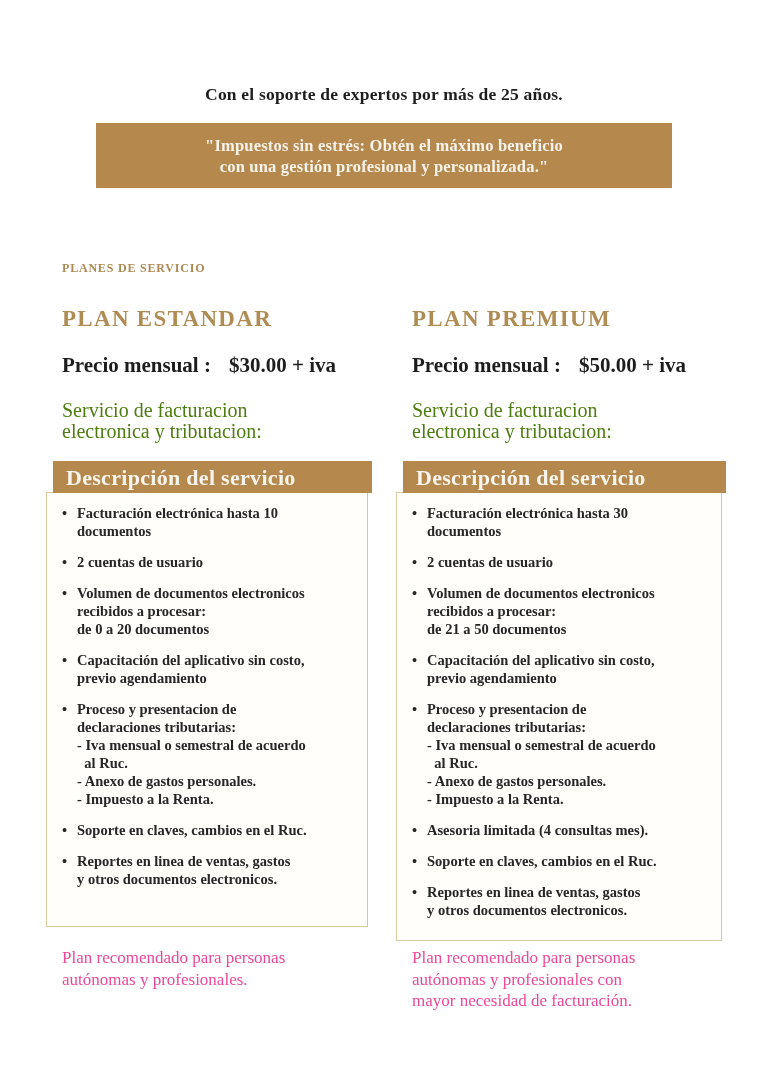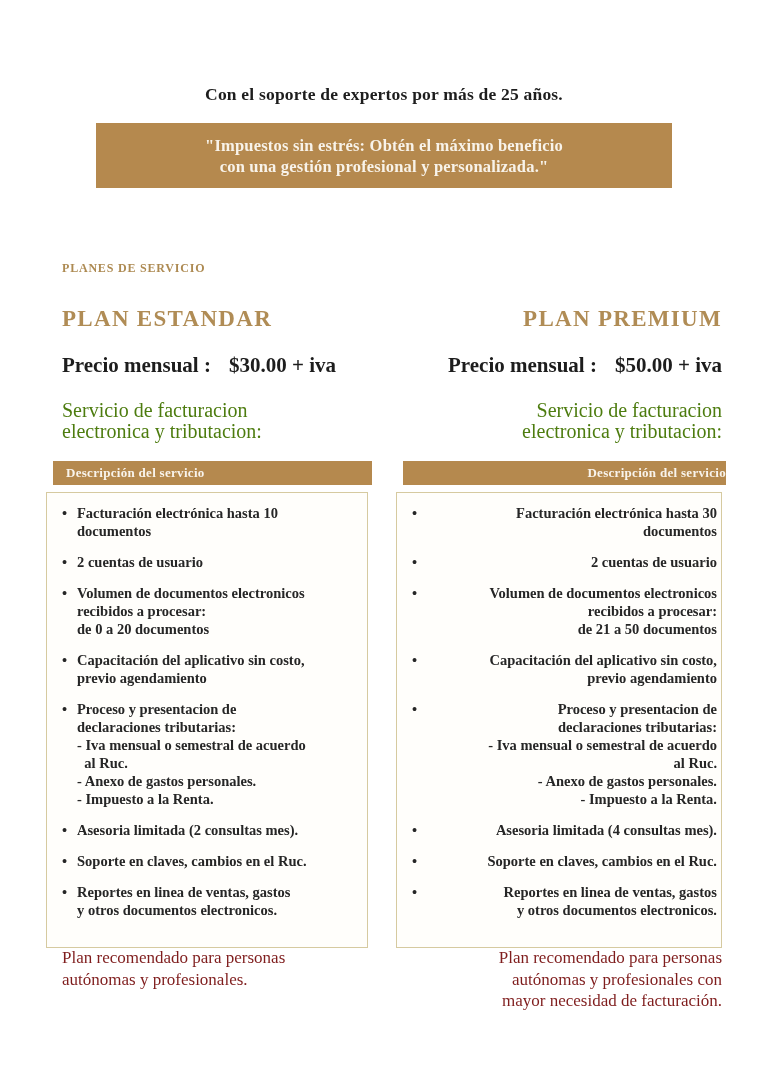--- a/index.html
+++ b/index.html
@@ -19,49 +19,49 @@
   .banner-text{
     text-align:center;color:#f8f3ea;font-weight:bold;font-size:16.5px;
     line-height:21px;white-space:pre-line;letter-spacing:0.2px;
   }
   .section-title{
     position:absolute;top:261px;left:62px;
     font-size:12px;font-weight:bold;color:#ad8a52;letter-spacing:0.8px;
   }
   .col{position:absolute;top:306px;width:322px;}
   .col-left{left:46px;}
-  .col-right{left:396px;width:326px;text-align:right;}
+  .col-right{left:396px;width:326px;}
   .plan-name{
     margin:0 0 0 16px;font-size:23px;font-weight:bold;color:#b08c55;letter-spacing:1.3px;
   }
   .price-row{margin:21px 0 0 16px;font-size:21px;font-weight:bold;color:#1d1d1d;}
   .price-value{margin-left:18px;}
   .service-intro{
     margin:22px 0 0 16px;font-size:20px;color:#4d7c0f;line-height:21px;white-space:pre-line;
   }
   .box{position:absolute;top:155px;left:0;right:0;}
   .box-header{
-    position:absolute;top:0;left:7px;right:-4px;height:24px;box-sizing:border-box;
-    background:#b5894e;color:#f9f4ec;font-size:13px;font-weight:bold;
+    position:absolute;top:0;left:7px;right:-4px;height:32px;box-sizing:border-box;
+    background:#b5894e;color:#f9f4ec;font-size:22px;font-weight:bold;
     padding:4px 0 16px 13px;letter-spacing:0.3px;
   }
   .box-body{
     margin-top:31px;border:1.5px solid #d6caa0;background:#fffefb;
-    box-sizing:border-box;min-height:435px;padding:11px 4px 16px 14px;
+    box-sizing:border-box;min-height:435px;padding:11px 4px 9px 14px;
   }
   .feature-list{list-style:none;margin:0;padding:0;}
   .feature-list li{
     position:relative;padding-left:16px;font-size:14.5px;font-weight:bold;color:#262626;
     line-height:18px;margin-bottom:13px;white-space:pre-wrap;
   }
   .feature-list li:last-child{margin-bottom:12px;}
   .feature-list li::before{content:"\2022";position:absolute;left:1px;top:0;color:#262626;}
   .recommend{
     position:absolute;top:641px;left:16px;right:0;margin:0;
-    font-size:17px;color:#7f1d1d;line-height:21.5px;white-space:pre-line;
+    font-size:17px;color:#ec4899;line-height:21.5px;white-space:pre-line;
   }
 </style>
 </head>
 <body>
 
 <div class="page">
 
   <div class="tagline">Con el soporte de expertos por más de 25 años.</div>
 
   <div class="banner">
@@ -90,21 +90,20 @@
 recibidos a procesar:
 de 0 a 20 documentos</li>
           <li>Capacitación del aplicativo sin costo,
 previo agendamiento</li>
           <li>Proceso y presentacion de
 declaraciones tributarias:
 - Iva mensual o semestral de acuerdo
   al Ruc.
 - Anexo de gastos personales.
 - Impuesto a la Renta.</li>
-          <li>Asesoria limitada (2 consultas mes).</li>
           <li>Soporte en claves, cambios en el Ruc.</li>
           <li>Reportes en linea de ventas, gastos
 y otros documentos electronicos.</li>
         </ul>
       </div>
     </div>
 
     <p class="recommend">Plan recomendado para personas
 autónomas y profesionales.</p>
   </div>

